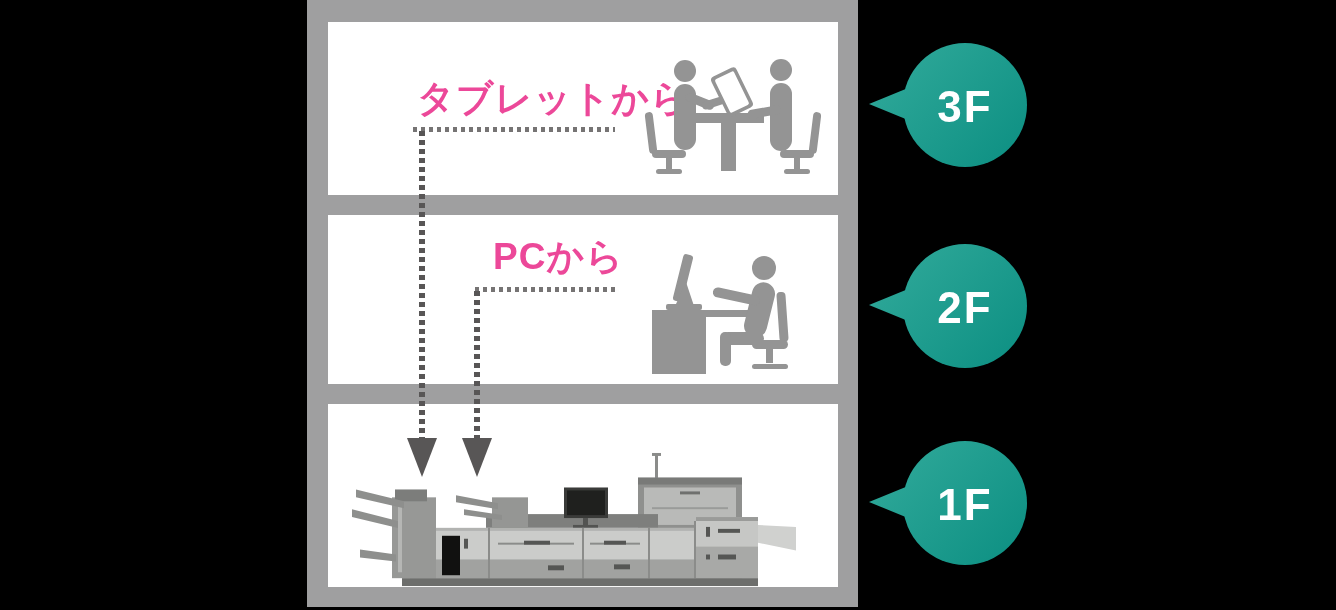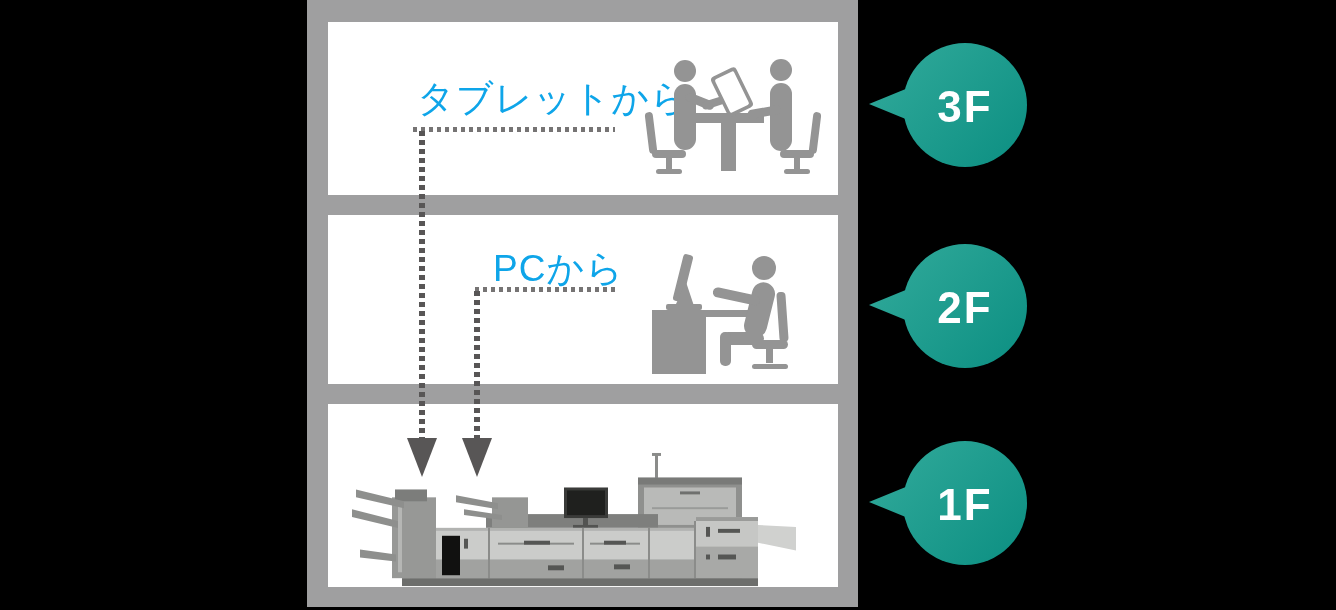--- a/index.html
+++ b/index.html
@@ -5,23 +5,23 @@
   html,body{margin:0;padding:0;background:#000;}
   #stage{position:relative;width:1336px;height:610px;background:#000;overflow:hidden;
          font-family:"Liberation Sans","DejaVu Sans",sans-serif;}
   
   .building{position:absolute;left:307px;top:0;width:551px;height:607px;background:#9f9fa0;}
   .panel{position:absolute;left:328px;width:510px;background:#ffffff;}
   .panel.f3{top:22px;height:173px;}
   .panel.f2{top:215px;height:169px;}
   .panel.f1{top:404px;height:183px;}
   
-  .floor-label{position:absolute;color:#0ea5e9;font-weight:normal;font-size:37px;letter-spacing:1px;white-space:nowrap;}
+  .floor-label{position:absolute;color:#ec4899;font-weight:bold;font-size:37px;letter-spacing:1px;white-space:nowrap;}
   .floor-label.l3{left:417px;top:74px;}
-  .floor-label.l2{left:493px;top:244px;}
+  .floor-label.l2{left:493px;top:232px;}
   
   .dots-h{position:absolute;height:5px;
           background:repeating-linear-gradient(to right,#767474 0 4px,transparent 4px 8px);}
   .dots-v{position:absolute;width:6px;
           background:repeating-linear-gradient(to bottom,#585656 0 5px,transparent 5px 9px);}
   .dots-h.t{left:413px;top:127px;width:202px;}
   .dots-v.t{left:419px;top:131px;height:307px;}
   .dots-h.p{left:475px;top:287px;width:141px;}
   .dots-v.p{left:474px;top:291px;height:147px;}
   .arrow-down{position:absolute;width:0;height:0;border-left:15px solid transparent;

